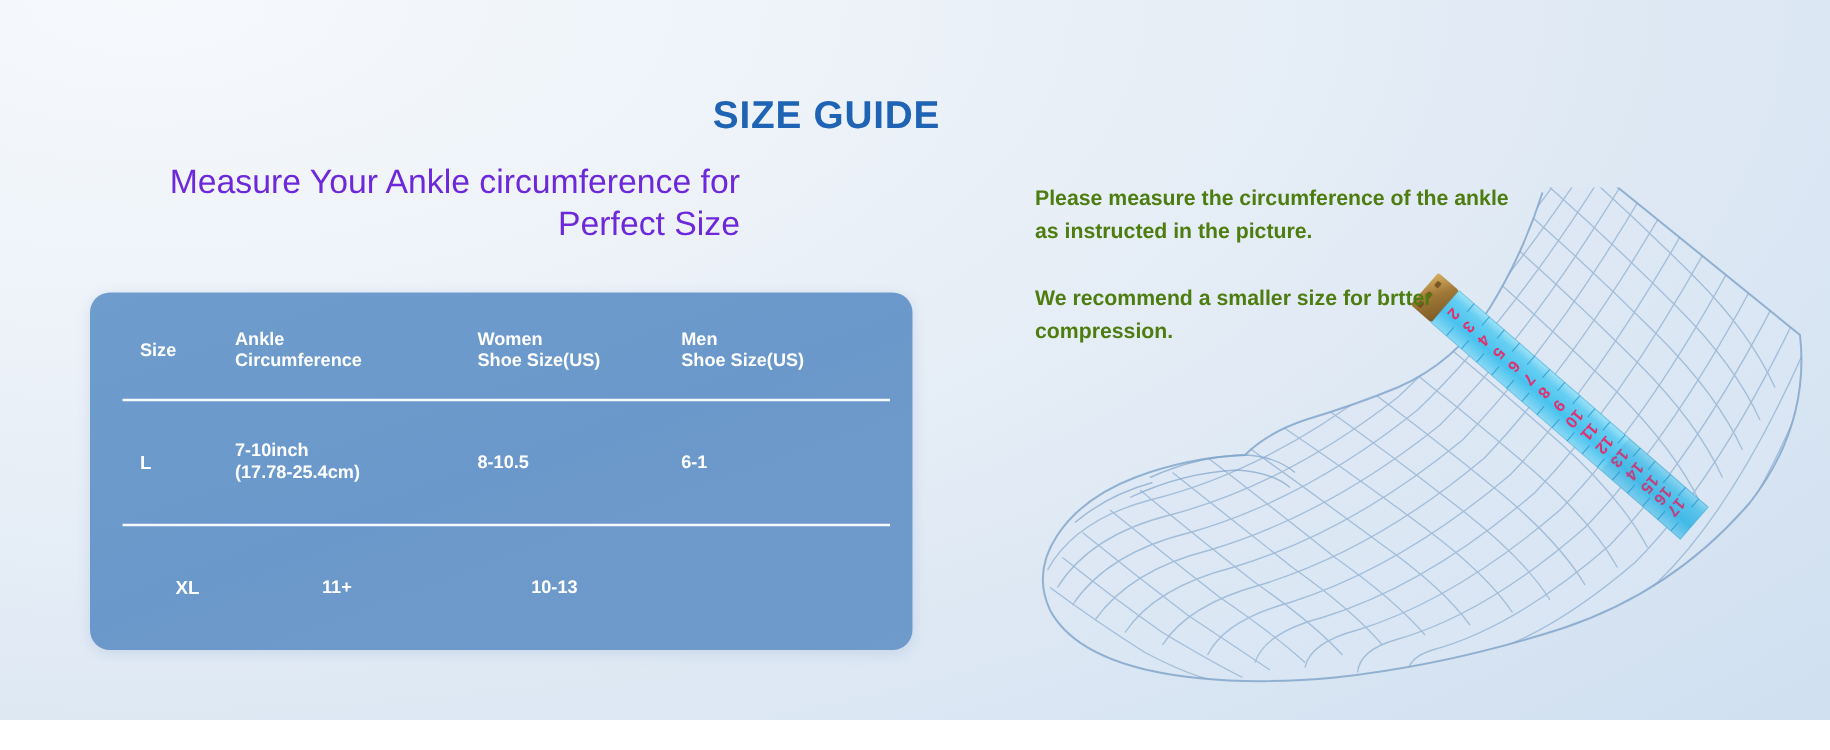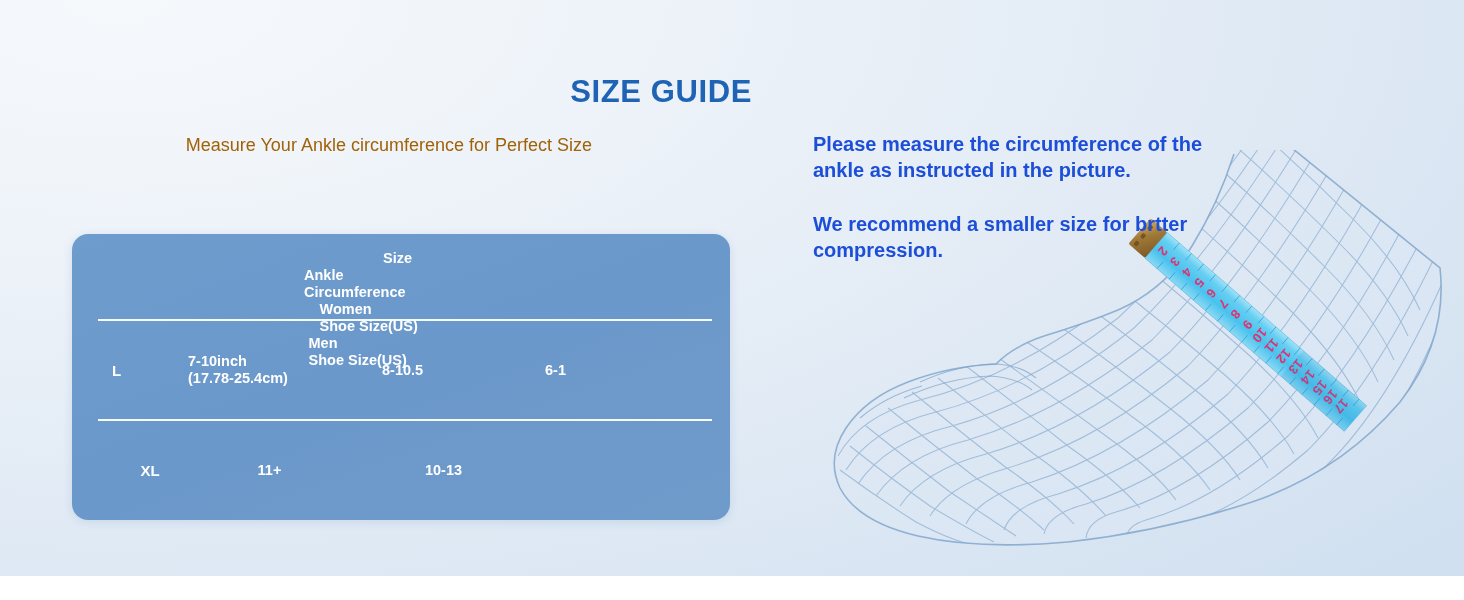--- a/index.html
+++ b/index.html
@@ -54,24 +54,24 @@
   .title {
     margin: 0;
     font-size: 31px;
     line-height: 36px;
     font-weight: bold;
     letter-spacing: 0.6px;
     color: #1f63b4;
   }
   .subtitle {
     margin: 18px 0 0 0;
-    font-size: 18px;
+    font-size: 27px;
     line-height: 34px;
     font-weight: normal;
-    color: #a16207;
+    color: #6d28d9;
     max-width: 520px;
   }
 
   
   .size-card {
     position: absolute;
     left: 72px;
     top: 234px;
     width: 658px;
     height: 286px;
@@ -87,21 +87,21 @@
     width: 100%;
     height: 100%;
   }
   .tbl-row {
     position: absolute;
     left: 0;
     width: 100%;
     display: flex;
     align-items: center;
   }
-  .tbl-head   { top: 16px;    height: 86px; flex-direction: column; }
+  .tbl-head   { top: 4px;    height: 86px; }
   .tbl-row-1  { top: 86px; height: 100px; }
   .tbl-row-2  { top: 186px;height: 100px; text-align: center; }
 
   .divider {
     position: absolute;
     left: 26px;
     width: 614px;
     height: 2px;
     background: #ffffff;
     opacity: 0.95;
@@ -131,25 +131,25 @@
   .td-size { font-size: 15px; }
 
   
   .right-col {
     position: absolute;
     left: 812px;
     top: 130px;
     width: 430px;
   }
   .note {
-    margin: 1px;
-    font-size: 20px;
+    margin: 16px;
+    font-size: 17px;
     line-height: 26px;
     font-weight: bold;
-    color: #1d4ed8;
+    color: #4d7c0f;
   }
   .note + .note { margin-top: 28px; }
 
   
   .illus {
     position: absolute;
     left: 800px;
     top: 150px;
     width: 664px;
     height: 430px;

